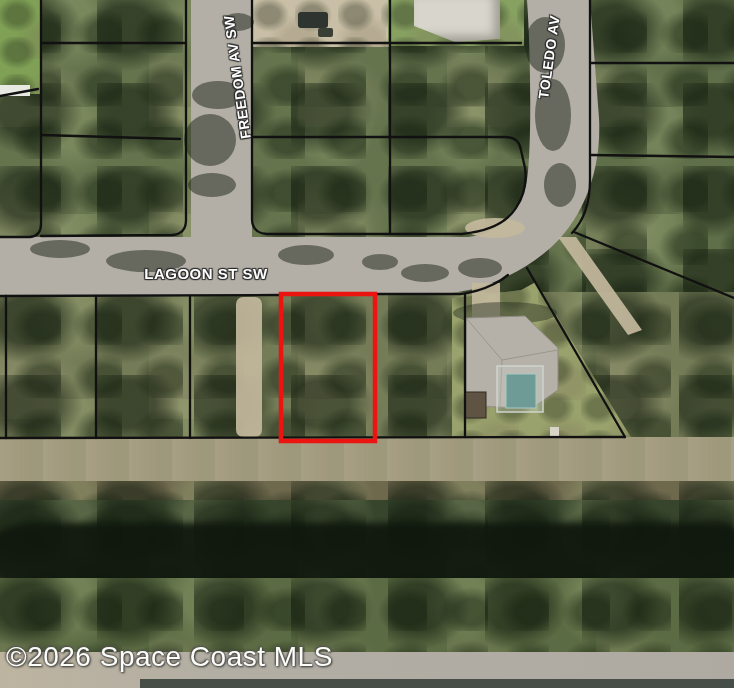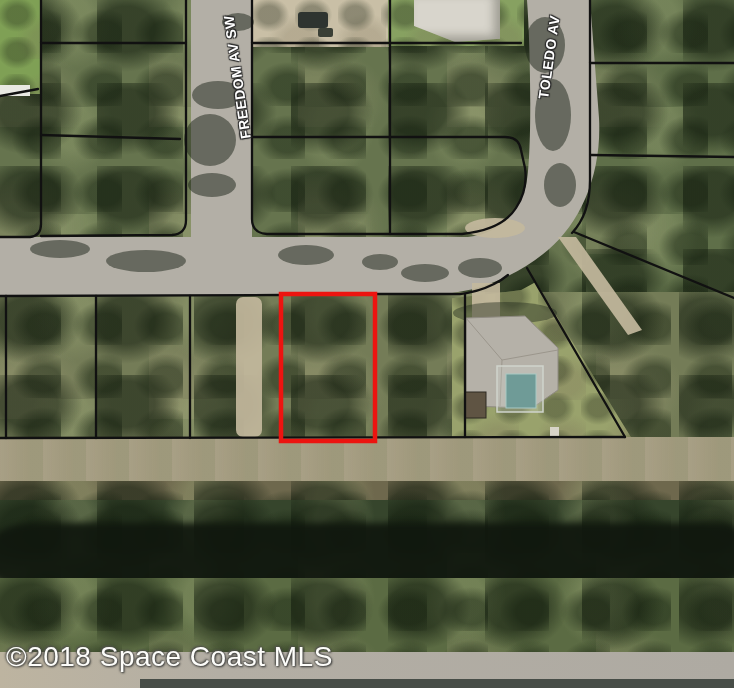--- a/index.html
+++ b/index.html
@@ -151,15 +151,16 @@
       <path class="pline" d="M96,296 L96,438"></path>
       <path class="pline" d="M190,296 L190,438"></path>
       <path class="pline" d="M465,294 L465,437"></path>
     </g>
 
     <rect class="red-rect" x="281" y="294" width="94" height="147"></rect>
   </svg>
 
   <div id="label-freedom" class="street-label">FREEDOM AV SW</div>
   <div id="label-toledo" class="street-label">TOLEDO AV</div>
+  <div id="label-lagoon" class="street-label">LAGOON ST SW</div>
 
-  <div id="watermark">©2018 Space Coast MLS</div>
+  <div id="watermark">©2026 Space Coast MLS</div>
 </div>
 
 </body></html>

